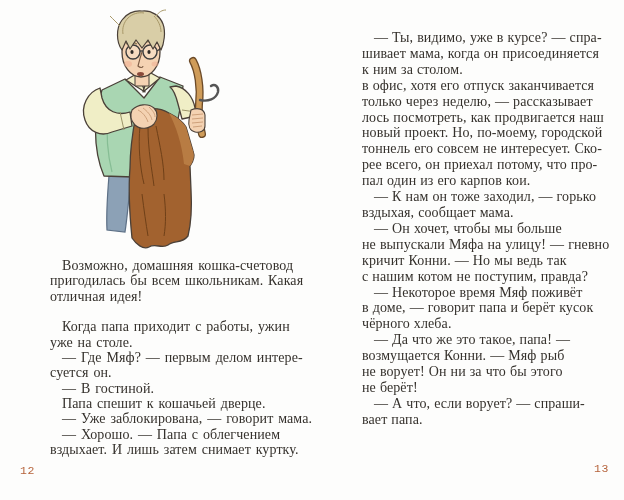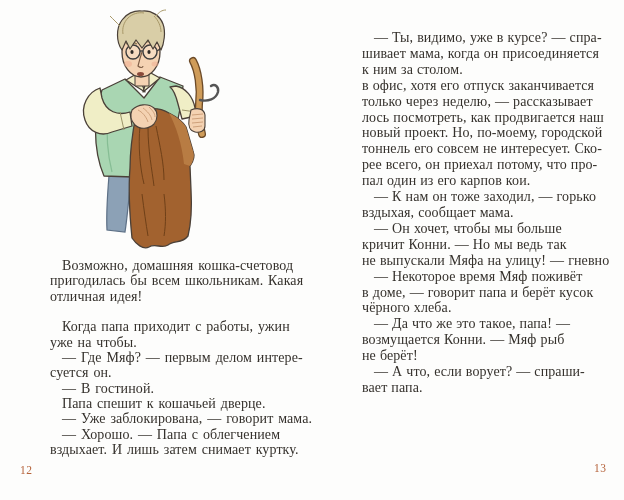--- a/index.html
+++ b/index.html
@@ -11,21 +11,21 @@
   .page-left{left:0;}
   .page-right{left:312px;}
   .illustration{position:absolute;left:56px;top:4px;width:212px;height:248px;}
   .text-block{position:absolute;color:#35312c;}
   .text-left{left:50px;top:258px;width:282px;font-size:14px;line-height:15.35px;letter-spacing:0.1px;word-spacing:1.2px;}
   .text-right{left:50px;top:30px;width:250px;font-size:14px;line-height:15.9px;letter-spacing:0.1px;word-spacing:0.4px;}
   .bookline{white-space:pre;tab-size:12px;-moz-tab-size:12px;min-height:15.3px;}
   .text-right .bookline{min-height:15.9px;}
   .page-number{
     position:absolute;color:#b5623a;font-size:11.5px;letter-spacing:0.5px;
-    font-family:Liberation Serif, serif;
+    font-family:Liberation Mono, monospace;
   }
   .pn-left{left:20px;top:464px;}
   .pn-right{left:594px;top:462px;}
   svg .ln{stroke:#4a4038;stroke-width:1.3;stroke-linejoin:round;}
 </style>
 </head>
 <body>
 
 <div class="spread">
 
@@ -115,21 +115,21 @@
         </g>
       </svg>
     </div>
 
     <div class="text-block text-left">
         <div class="bookline">	Возможно, домашняя кошка-счетовод</div>
         <div class="bookline">пригодилась бы всем школьникам. Какая</div>
         <div class="bookline">отличная идея!</div>
         <div class="bookline"></div>
         <div class="bookline">	Когда папа приходит с работы, ужин</div>
-        <div class="bookline">уже на чтобы.</div>
+        <div class="bookline">уже на столе.</div>
         <div class="bookline">	— Где Мяф? — первым делом интере-</div>
         <div class="bookline">суется он.</div>
         <div class="bookline">	— В гостиной.</div>
         <div class="bookline">	Папа спешит к кошачьей дверце.</div>
         <div class="bookline">	— Уже заблокирована, — говорит мама.</div>
         <div class="bookline">	— Хорошо. — Папа с облегчением</div>
         <div class="bookline">вздыхает. И лишь затем снимает куртку.</div>
       </div>
   </div>
 
@@ -141,27 +141,29 @@
         <div class="bookline">в офис, хотя его отпуск заканчивается</div>
         <div class="bookline">только через неделю, — рассказывает</div>
         <div class="bookline">лось посмотреть, как продвигается наш</div>
         <div class="bookline">новый проект. Но, по-моему, городской</div>
         <div class="bookline">тоннель его совсем не интересует. Ско-</div>
         <div class="bookline">рее всего, он приехал потому, что про-</div>
         <div class="bookline">пал один из его карпов кои.</div>
         <div class="bookline">	— К нам он тоже заходил, — горько</div>
         <div class="bookline">вздыхая, сообщает мама.</div>
         <div class="bookline">	— Он хочет, чтобы мы больше</div>
+        <div class="bookline">не выпускали Мяфа на улицу! — гневно</div>
         <div class="bookline">кричит Конни. — Но мы ведь так</div>
-        <div class="bookline">не выпускали Мяфа на улицу! — гневно</div>
+        <div class="bookline">с нашим котом не поступим, правда?</div>
         <div class="bookline">	— Некоторое время Мяф поживёт</div>
         <div class="bookline">в доме, — говорит папа и берёт кусок</div>
         <div class="bookline">чёрного хлеба.</div>
         <div class="bookline">	— Да что же это такое, папа! —</div>
         <div class="bookline">возмущается Конни. — Мяф рыб</div>
+        <div class="bookline">не ворует! Он ни за что бы этого</div>
         <div class="bookline">не берёт!</div>
         <div class="bookline">	— А что, если ворует? — спраши-</div>
         <div class="bookline">вает папа.</div>
       </div>
   </div>
 
   <div class="page-number pn-left">12</div>
   <div class="page-number pn-right">13</div>
 
 </div>

